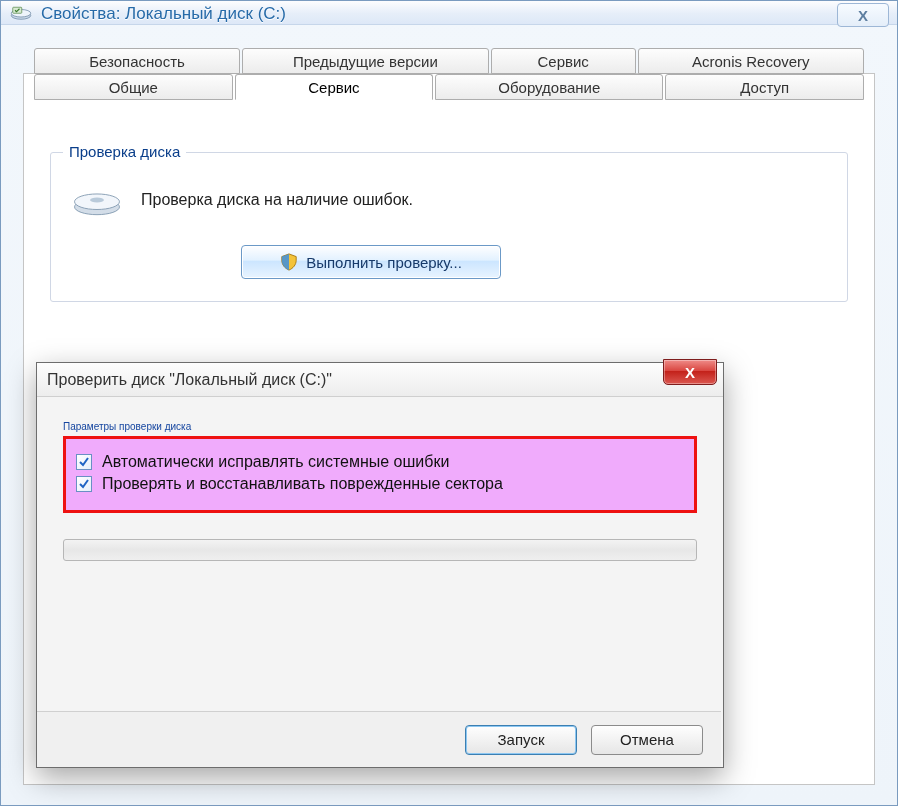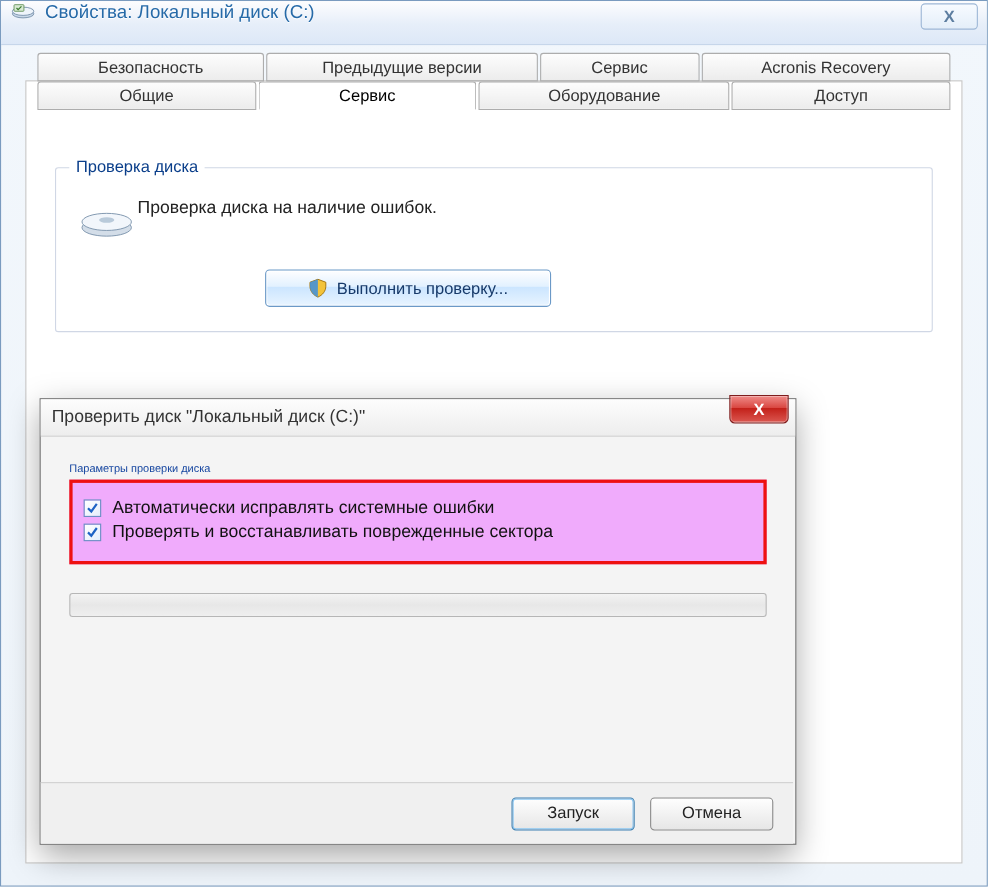--- a/index.html
+++ b/index.html
@@ -16,23 +16,23 @@
   
   .outer-window {
     position: absolute;
     left: 0; top: 0;
     width: 898px;
     height: 806px;
     border: 1px solid #7a9bbf;
     background: linear-gradient(180deg,#f2f7fc 0,#eef4fa 100%);
   }
   .outer-titlebar {
-    height: 40px;
+    height: 24px;
     display: flex;
-    align-items: flex-start;
+    align-items: flex-end;
     padding: 0 8px;
     background: linear-gradient(180deg,#fdfdfe,#e6eef9 55%,#dde8f7);
     border-bottom: 1px solid #c6d6ea;
     position: relative;
   }
   .outer-titlebar .drive-glyph {
     width: 24px; height: 20px; margin-right: 8px;
   }
   .outer-titlebar .title {
     color: #266aa8;
@@ -95,21 +95,21 @@
   
   .group {
     border:1px solid #d0d7e5;
     border-radius:3px;
     padding: 28px 18px 22px;
     background:#fff;
     position:relative;
     margin-top:28px;
   }
   .group-row {
-    display:flex; align-items:flex-start; 
+    display:flex; align-items:center; gap:16px;
     margin-bottom: 26px;
   }
   .disk-ico { width:56px; height:38px; }
   .group-text { font-size:16px; color:#222; }
 
   
   .vista-btn {
     display:inline-flex; align-items:center; justify-content:center;
     gap:8px;
     height:34px;

